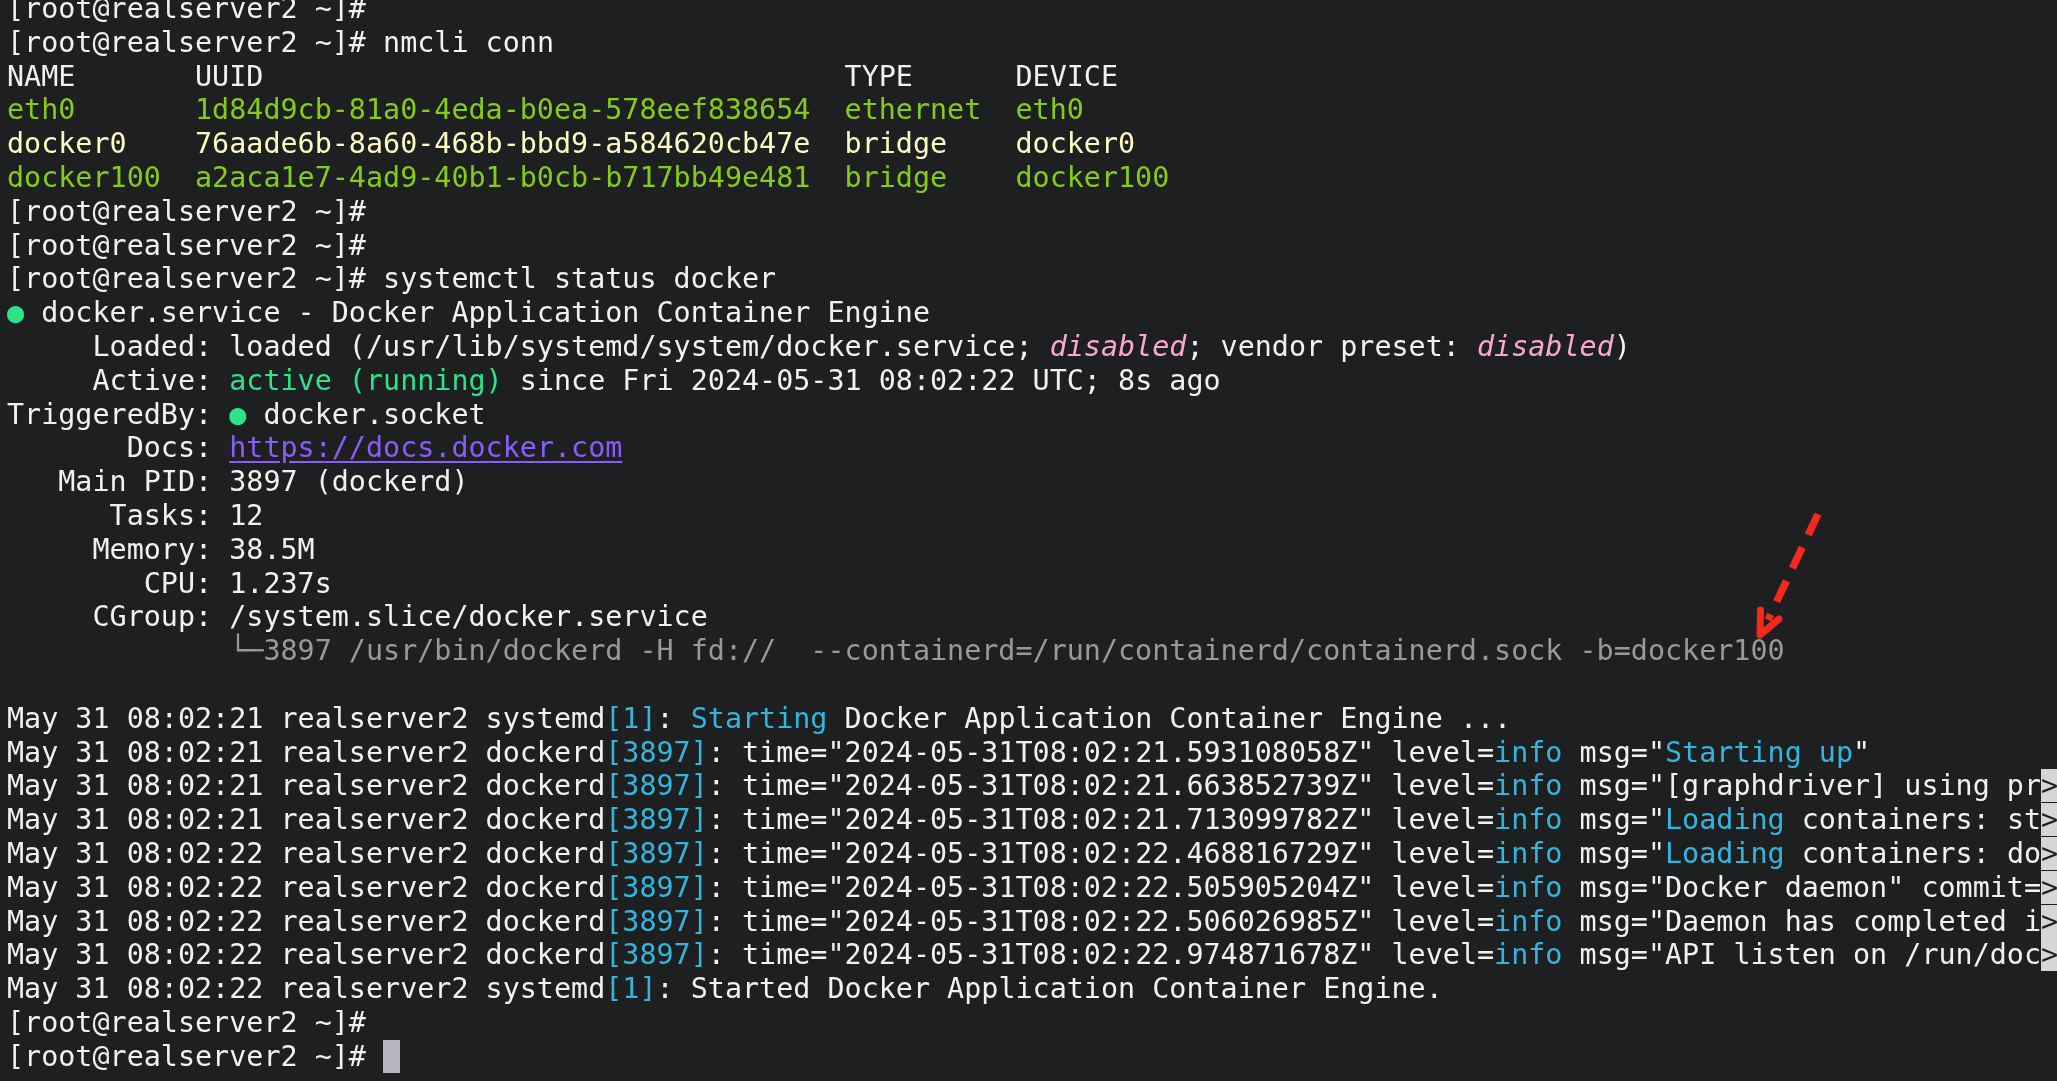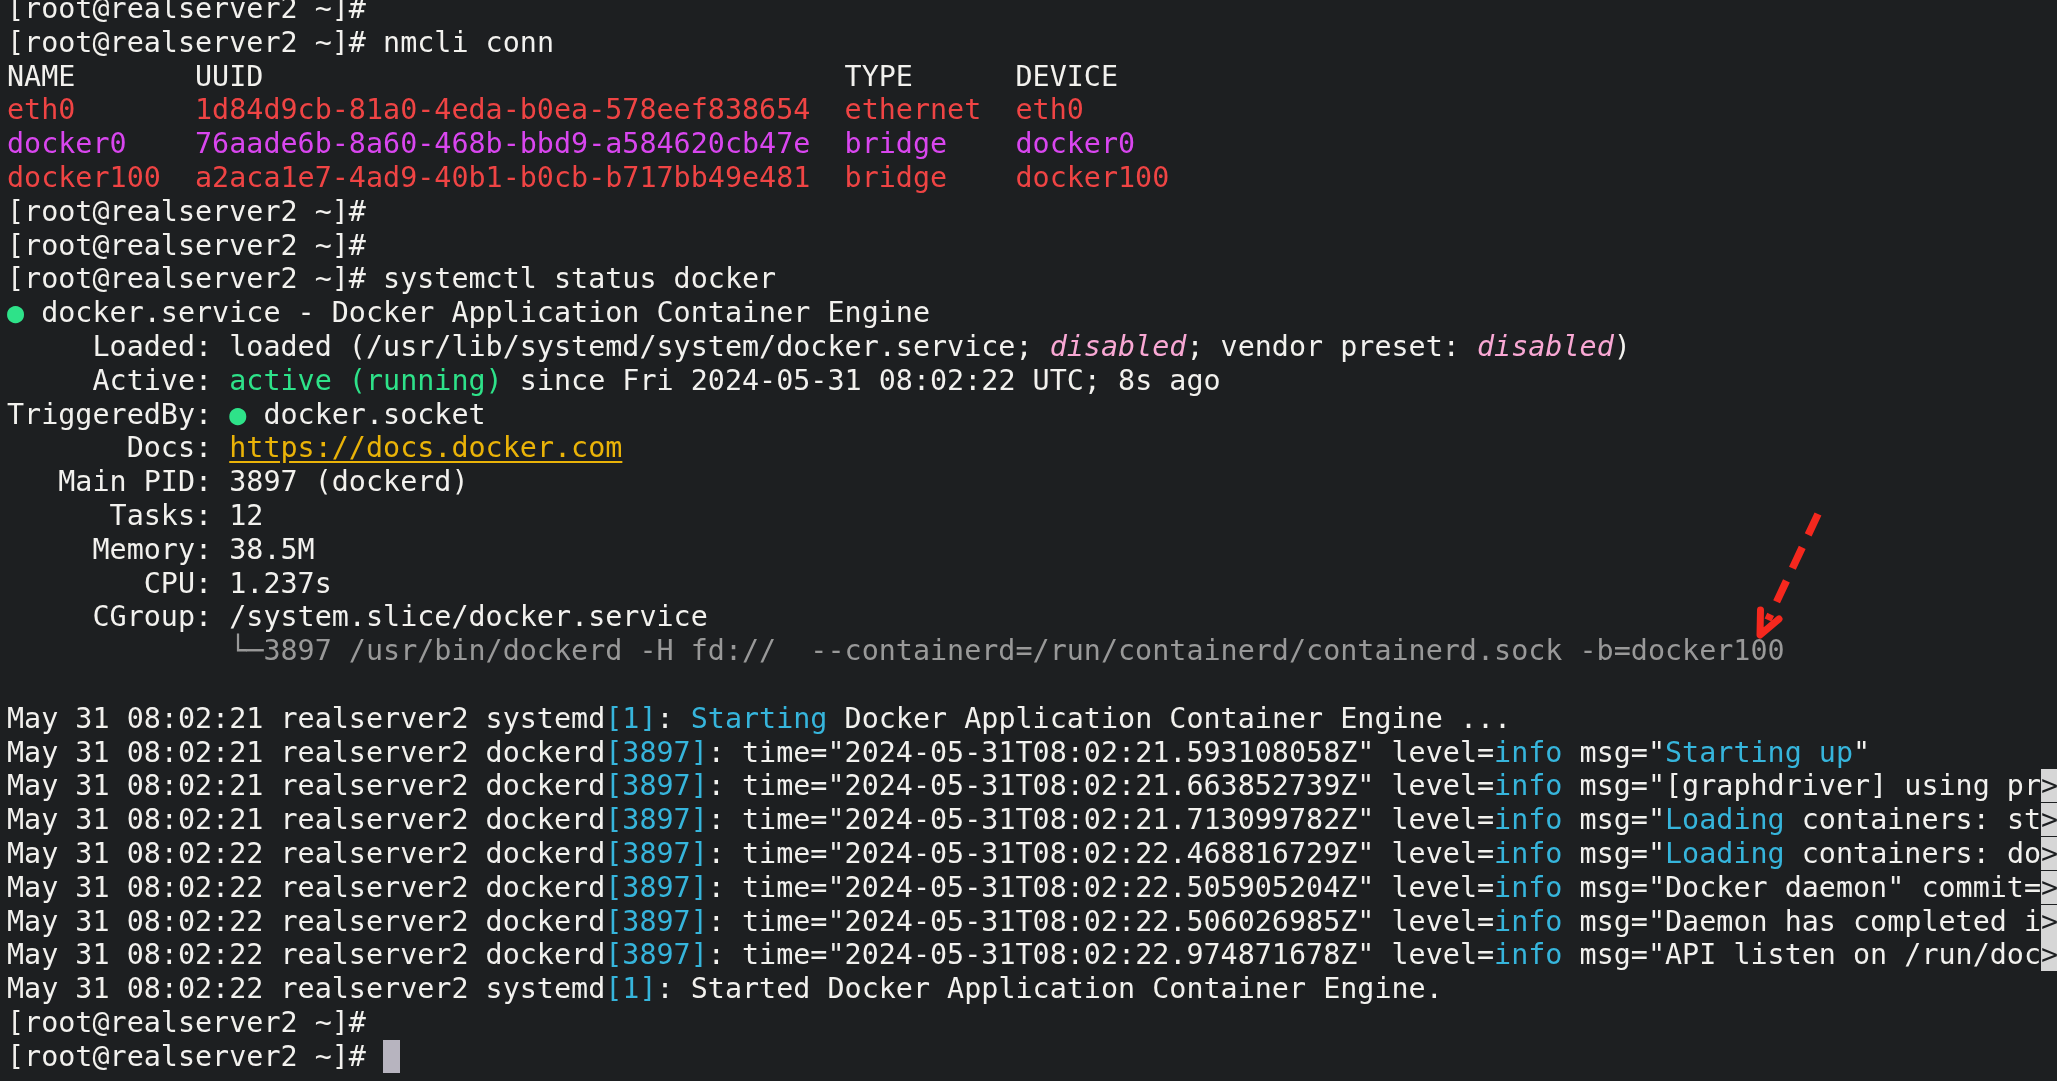--- a/index.html
+++ b/index.html
@@ -12,27 +12,27 @@
   }
   .screen { position: absolute; inset: 0; }
   .term {
     margin: -8px 0 0 0;
     padding: 0 0 0 7px;
     font: 28.4px/33.8px "DejaVu Sans Mono", "Liberation Mono", monospace;
     white-space: pre;
   }
   .line { height: 33.8px; white-space: pre; }
   .c-fg   { color: #f2f1ee; }
-  .c-grn  { color: #ef4444; margin-top: 44px; }
-  .c-gdim { color: #d946ef; }
+  .c-grn  { color: #84cc16; margin-top: 44px; }
+  .c-gdim { color: #fef9c3; }
   .c-gbr  { color: #2ee289; }
   .c-yel  { color: #f9a8d4; font-style: italic; }
   .c-cyn  { color: #36b5dc; }
   .c-gry  { color: #999999; text-align: right; }
-  .c-lnk  { color: #eab308; text-decoration: underline; text-underline-offset: 4px; }
+  .c-lnk  { color: #8b5cf6; text-decoration: underline; text-underline-offset: 4px; }
   .c-inv  { background: #d6d6d6; color: #1d1f21; }
   .c-cur  { background: #b7b4bf; color: transparent; }
   .arrow  { position: absolute; left: 1740px; top: 500px; }
 </style>
 </head>
 <body style="background: rgb(29, 31, 33);">
 
 <div class="screen">
   <pre class="term"><div class="line"><span class="c-fg">[root@realserver2 ~]#</span></div><div class="line"><span class="c-fg">[root@realserver2 ~]# </span><span class="c-fg">nmcli conn</span></div><div class="line"><span class="c-fg">NAME       UUID                                  TYPE      DEVICE</span></div><div class="line"><span class="c-grn">eth0       1d84d9cb-81a0-4eda-b0ea-578eef838654  ethernet  eth0</span></div><div class="line"><span class="c-gdim">docker0    76aade6b-8a60-468b-bbd9-a584620cb47e  bridge    docker0</span></div><div class="line"><span class="c-grn">docker100  a2aca1e7-4ad9-40b1-b0cb-b717bb49e481  bridge    docker100</span></div><div class="line"><span class="c-fg">[root@realserver2 ~]#</span></div><div class="line"><span class="c-fg">[root@realserver2 ~]#</span></div><div class="line"><span class="c-fg">[root@realserver2 ~]# </span><span class="c-fg">systemctl status docker</span></div><div class="line"><span class="c-gbr">●</span><span class="c-fg"> docker.service - Docker Application Container Engine</span></div><div class="line"><span class="c-fg">     Loaded: loaded (/usr/lib/systemd/system/docker.service; </span><span class="c-yel">disabled</span><span class="c-fg">; vendor preset: </span><span class="c-yel">disabled</span><span class="c-fg">)</span></div><div class="line"><span class="c-fg">     Active: </span><span class="c-gbr">active (running)</span><span class="c-fg"> since Fri 2024-05-31 08:02:22 UTC; 8s ago</span></div><div class="line"><span class="c-fg">TriggeredBy: </span><span class="c-gbr">●</span><span class="c-fg"> docker.socket</span></div><div class="line"><span class="c-fg">       Docs: </span><span class="c-lnk">https://docs.docker.com</span></div><div class="line"><span class="c-fg">   Main PID: 3897 (dockerd)</span></div><div class="line"><span class="c-fg">      Tasks: 12</span></div><div class="line"><span class="c-fg">     Memory: 38.5M</span></div><div class="line"><span class="c-fg">        CPU: 1.237s</span></div><div class="line"><span class="c-fg">     CGroup: /system.slice/docker.service</span></div><div class="line"><span class="c-gry">             └─3897 /usr/bin/dockerd -H fd://  --containerd=/run/containerd/containerd.sock -b=docker100</span></div><div class="line"><span class="c-fg"> </span></div><div class="line"><span class="c-fg">May 31 08:02:21 realserver2 systemd</span><span class="c-cyn">[1]</span><span class="c-fg">: </span><span class="c-cyn">Starting</span><span class="c-fg"> Docker Application Container Engine ...</span></div><div class="line"><span class="c-fg">May 31 08:02:21 realserver2 dockerd</span><span class="c-cyn">[3897]</span><span class="c-fg">: time="2024-05-31T08:02:21.593108058Z" level=</span><span class="c-cyn">info</span><span class="c-fg"> msg="</span><span class="c-cyn">Starting up</span><span class="c-fg">"</span></div><div class="line"><span class="c-fg">May 31 08:02:21 realserver2 dockerd</span><span class="c-cyn">[3897]</span><span class="c-fg">: time="2024-05-31T08:02:21.663852739Z" level=</span><span class="c-cyn">info</span><span class="c-fg"> msg="[graphdriver] using pr</span><span class="c-inv">&gt;</span></div><div class="line"><span class="c-fg">May 31 08:02:21 realserver2 dockerd</span><span class="c-cyn">[3897]</span><span class="c-fg">: time="2024-05-31T08:02:21.713099782Z" level=</span><span class="c-cyn">info</span><span class="c-fg"> msg="</span><span class="c-cyn">Loading</span><span class="c-fg"> containers: st</span><span class="c-inv">&gt;</span></div><div class="line"><span class="c-fg">May 31 08:02:22 realserver2 dockerd</span><span class="c-cyn">[3897]</span><span class="c-fg">: time="2024-05-31T08:02:22.468816729Z" level=</span><span class="c-cyn">info</span><span class="c-fg"> msg="</span><span class="c-cyn">Loading</span><span class="c-fg"> containers: do</span><span class="c-inv">&gt;</span></div><div class="line"><span class="c-fg">May 31 08:02:22 realserver2 dockerd</span><span class="c-cyn">[3897]</span><span class="c-fg">: time="2024-05-31T08:02:22.505905204Z" level=</span><span class="c-cyn">info</span><span class="c-fg"> msg="Docker daemon" commit=</span><span class="c-inv">&gt;</span></div><div class="line"><span class="c-fg">May 31 08:02:22 realserver2 dockerd</span><span class="c-cyn">[3897]</span><span class="c-fg">: time="2024-05-31T08:02:22.506026985Z" level=</span><span class="c-cyn">info</span><span class="c-fg"> msg="Daemon has completed i</span><span class="c-inv">&gt;</span></div><div class="line"><span class="c-fg">May 31 08:02:22 realserver2 dockerd</span><span class="c-cyn">[3897]</span><span class="c-fg">: time="2024-05-31T08:02:22.974871678Z" level=</span><span class="c-cyn">info</span><span class="c-fg"> msg="API listen on /run/doc</span><span class="c-inv">&gt;</span></div><div class="line"><span class="c-fg">May 31 08:02:22 realserver2 systemd</span><span class="c-cyn">[1]</span><span class="c-fg">: Started Docker Application Container Engine.</span></div><div class="line"><span class="c-fg">[root@realserver2 ~]#</span></div><div class="line"><span class="c-fg">[root@realserver2 ~]# </span><span class="c-cur"> </span></div></pre>
   <svg class="arrow" width="110" height="150" viewBox="0 0 110 150">

